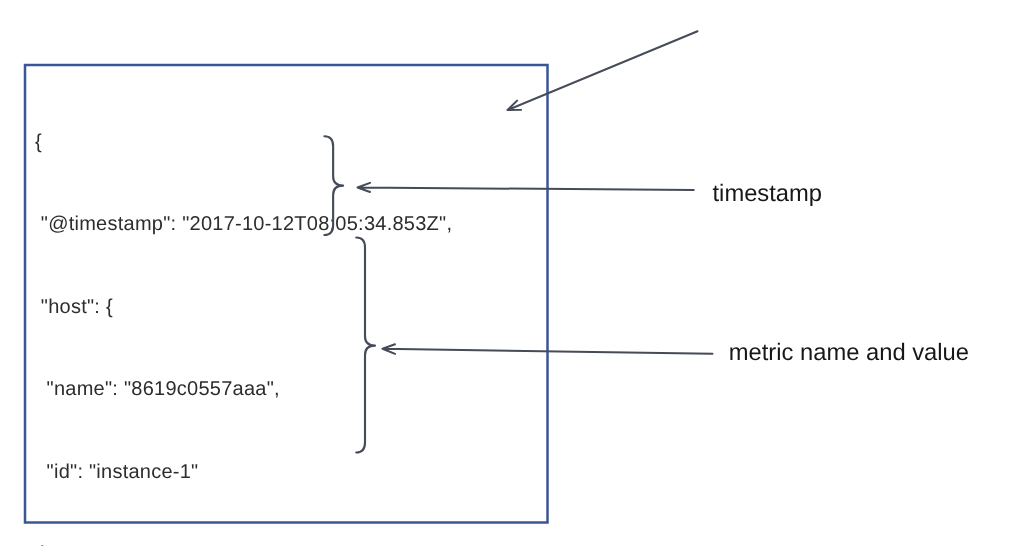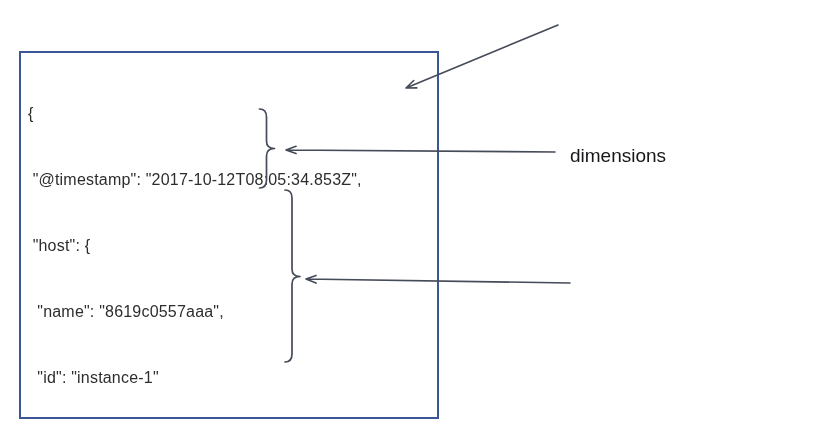--- a/index.html
+++ b/index.html
@@ -109,15 +109,16 @@
              L 292,354
              Q 292,362 285,362"></path>
 
     <path class="anno" d="M 558,25 L 406,88 M 413.7,80.5 L 406,88 L 416.8,87.9"></path>
 
     <path class="anno" d="M 555,152 L 286,150 M 296,146.3 L 286,150 L 296,153.6"></path>
 
     <path class="anno" d="M 570,283 L 306,279 M 316,275.4 L 306,279 L 316,283.1"></path>
   </svg>
 
-  <div class="label label-dimensions">dimensions</div>
+  <div class="label label-dimensions">timestamp</div>
+  <div class="label label-metric">metric name and value</div>
 
 </div>
 
 </body></html>

